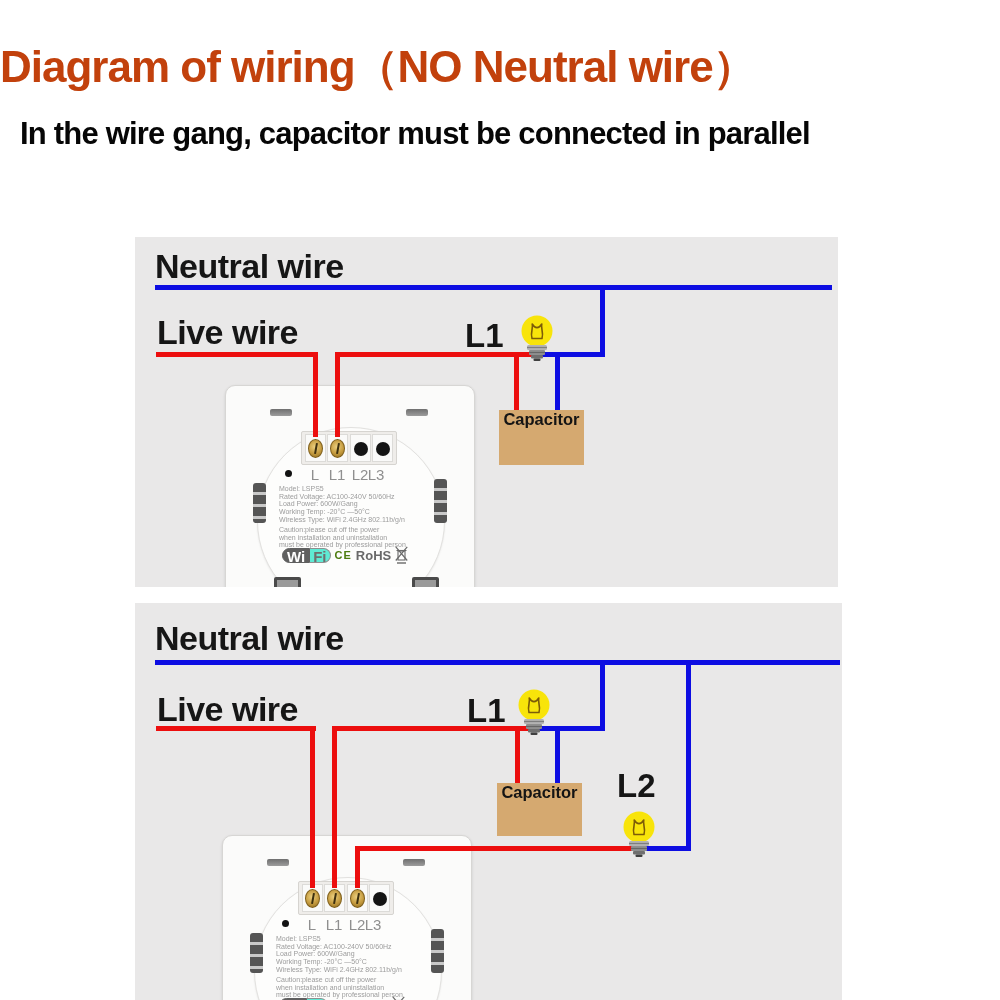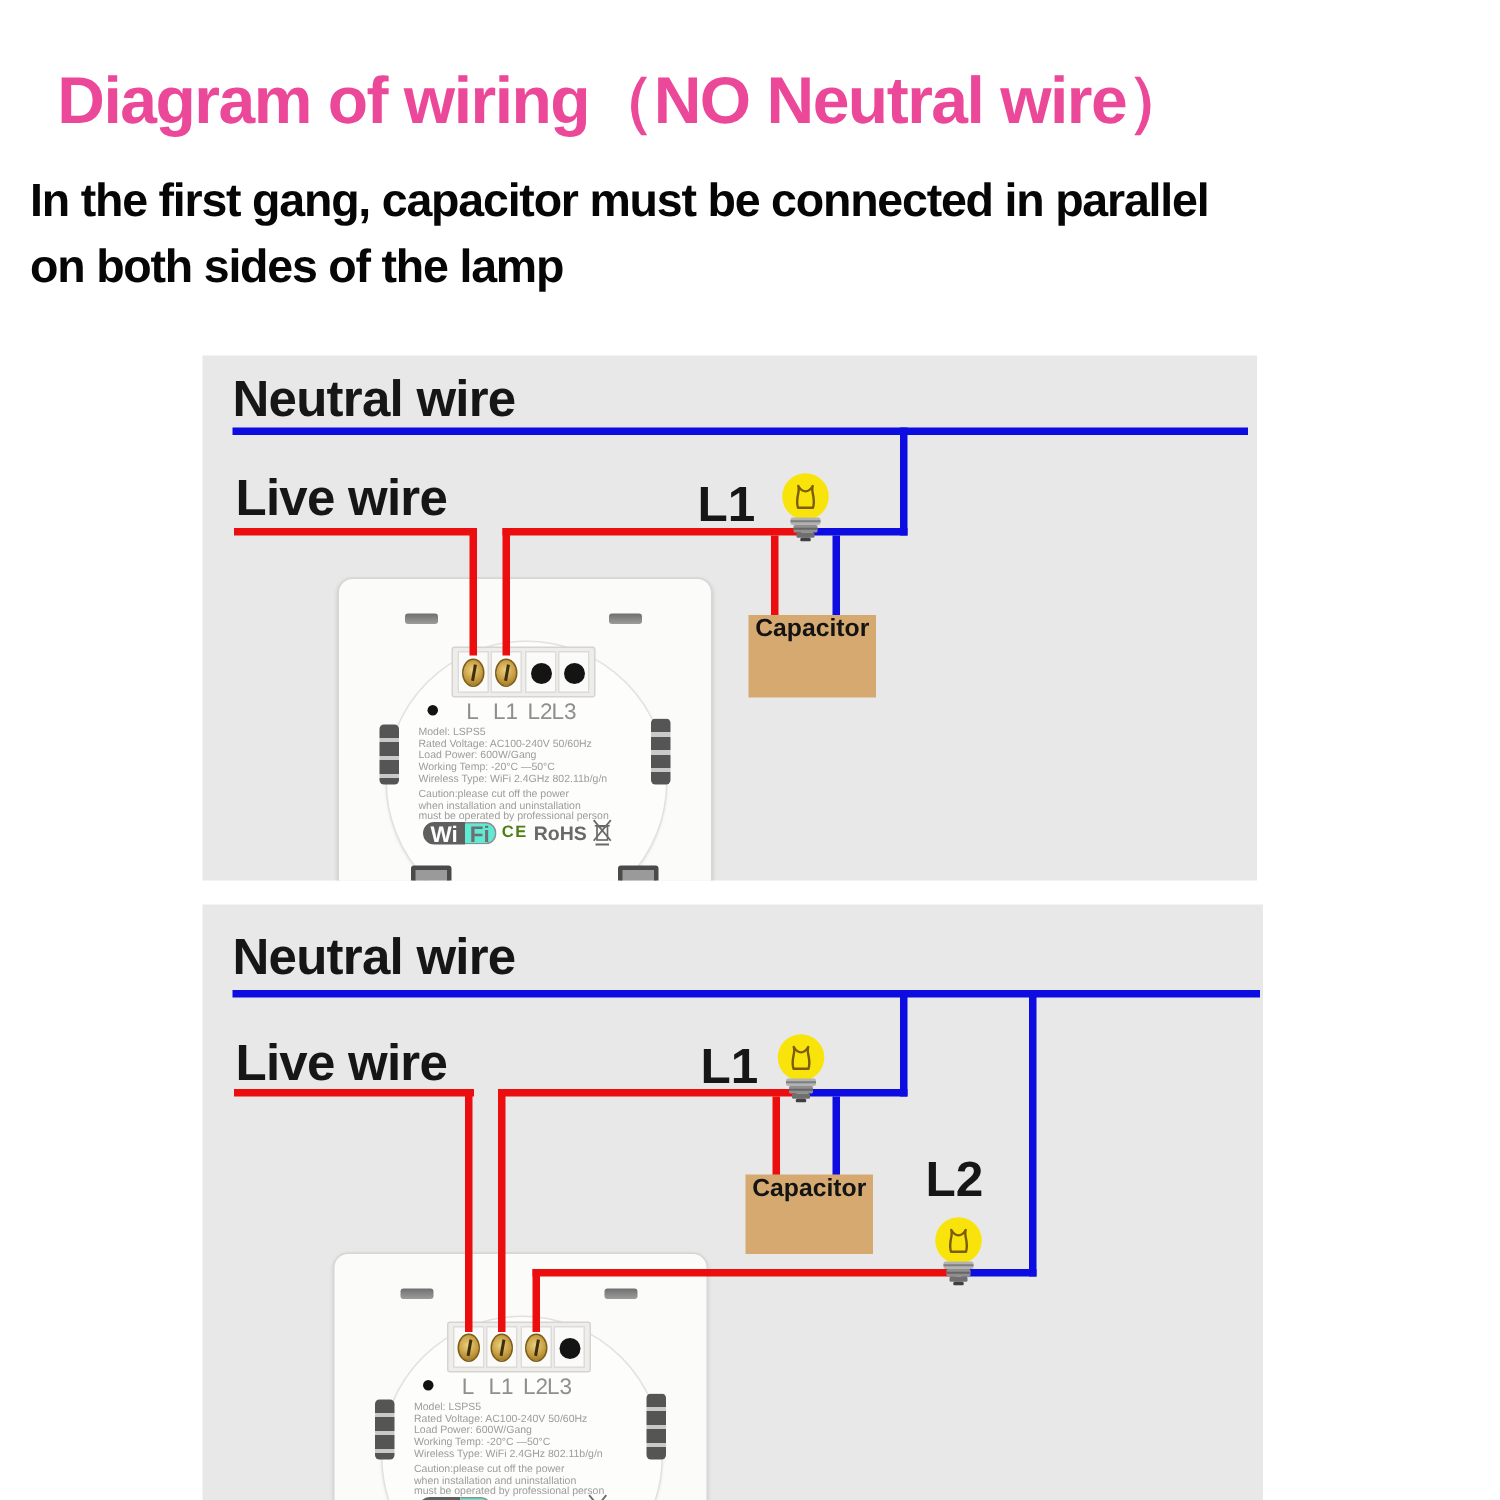--- a/index.html
+++ b/index.html
@@ -7,22 +7,22 @@
     --live_wire:#ec0e0e;
     --bulb:#f8e40a;
     --capacitor:#d5a970;
     --panel_background:#e9e8e8;
   }
   *{margin:0;padding:0;box-sizing:border-box;}
   body{background:#fff;font-family:"Liberation Sans",sans-serif;}
   .page{position:relative;width:1000px;height:1000px;background:#fff;overflow:hidden;}
 
   
-  .title{position:absolute;left:0;top:38px;width:832px;text-align:center;
-         font-size:44px;font-weight:bold;letter-spacing:-1px;color:#ec4899;}
+  .title{position:absolute;left:0;top:38px;width:832px;
+         font-size:44px;font-weight:bold;letter-spacing:-1px;color:#c2410c;}
   .subtitle{position:absolute;left:20px;top:112px;width:970px;
             font-size:31px;font-weight:bold;line-height:44px;letter-spacing:-0.8px;color:#060606;}
 
   
   .panel{position:absolute;background:var(--panel_background);overflow:hidden;}
   .panel1{left:135px;top:237px;width:703px;height:350px;}
   .panel2{left:135px;top:603px;width:707px;height:397px;}
 
   .wire-word{position:absolute;font-size:34px;font-weight:bold;letter-spacing:-0.5px;color:#161616;}
   .lamp-word{position:absolute;font-size:33px;font-weight:bold;color:#161616;}
@@ -78,22 +78,21 @@
   .ce{font-size:11px;font-weight:bold;color:#4d7c0f;letter-spacing:1px;}
   .rohs{font-size:13px;font-weight:bold;color:#696969;}
 </style>
 </head>
 <body>
 
 <div class="page">
 
   <div class="title">Diagram of wiring（NO Neutral wire）</div>
   <div class="subtitle">
-    <div>In the first gang, capacitor must be connected in parallel</div>
-    <div>on both sides of the lamp</div>
+    <div>In the wire gang, capacitor must be connected in parallel</div>
   </div>
 
   <div class="panel panel1">
     <div class="wire-word" style="left:20px;top:10px;">Neutral wire</div>
     <div class="wire-word" style="left:22px;top:76px;">Live wire</div>
     <div class="lamp-word" style="left:330px;top:80px;">L1</div>
 
     <div class="sw" style="left:90px;top:148px;">
       <div class="sw-body"></div>
       <div class="sw-slot s1"></div>

